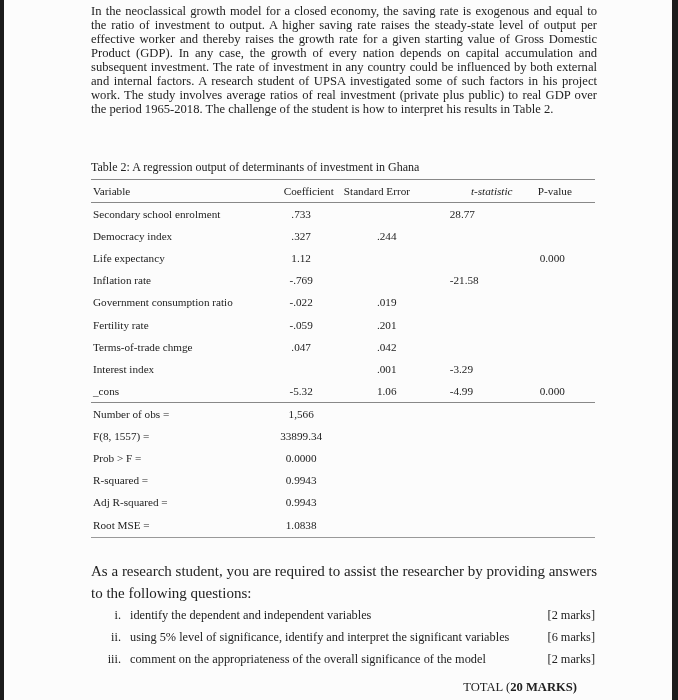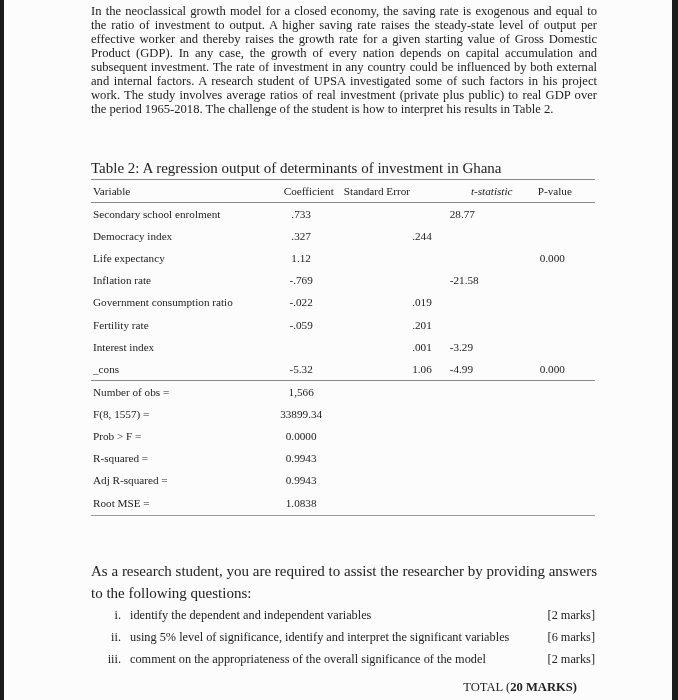--- a/index.html
+++ b/index.html
@@ -30,21 +30,21 @@
       width: 506px;
       font-size: 12.6px;
       line-height: 14px;
       text-align: justify;
       margin: 0;
     }
     .caption {
       position: absolute;
       left: 87px;
       top: 160px;
-      font-size: 15px;
+      font-size: 12px;
       margin: 0;
     }
     .reg-table {
       position: absolute;
       left: 87px;
       top: 179px;
       width: 504px;
       border-collapse: collapse;
       font-size: 11.2px;
       table-layout: fixed;
@@ -57,21 +57,21 @@
       border-top: 1.5px solid #888;
       border-bottom: 1.5px solid #888;
     }
     .reg-table td {
       padding: 0;
       height: 22.1px;
       vertical-align: middle;
     }
     .c-var { width: 172px; text-align: left; padding-left: 2px !important; }
     .c-coef { width: 64px; text-align: center; }
-    .c-se { width: 86px; text-align: right; padding-left: 8px !important; }
+    .c-se { width: 86px; text-align: center; padding-left: 8px !important; }
     .c-t { width: 78px; text-align: left; padding-left: 18px !important; }
     .c-p { width: 56px; text-align: left; padding-left: 8px !important; }
     th.c-coef { text-align: right; padding-right: 0 !important; }
     th.c-se { text-align: left; padding-left: 10px !important; }
     th.c-t { text-align: center; padding-left: 20px !important; font-style: italic; }
     th.c-p { text-align: left; padding-left: 6px !important; }
     .reg-table tr.last-coef td { border-bottom: 1.5px solid #888; }
     .reg-table tr.last-stat td { border-bottom: 1.5px solid #999; height: 24px; }
     .reg-table tr.stat-row td.c-coef { text-align: center; }
     .questions-intro {
@@ -174,20 +174,27 @@
         <td class="c-var">Government consumption ratio</td>
         <td class="c-coef">-.022</td>
         <td class="c-se">.019</td>
         <td class="c-t"></td>
         <td class="c-p"></td>
       </tr>
       <tr>
         <td class="c-var">Fertility rate</td>
         <td class="c-coef">-.059</td>
         <td class="c-se">.201</td>
+        <td class="c-t"></td>
+        <td class="c-p"></td>
+      </tr>
+      <tr>
+        <td class="c-var">Terms-of-trade chmge</td>
+        <td class="c-coef">.047</td>
+        <td class="c-se">.042</td>
         <td class="c-t"></td>
         <td class="c-p"></td>
       </tr>
       <tr>
         <td class="c-var">Interest index</td>
         <td class="c-coef"></td>
         <td class="c-se">.001</td>
         <td class="c-t">-3.29</td>
         <td class="c-p"></td>
       </tr>

